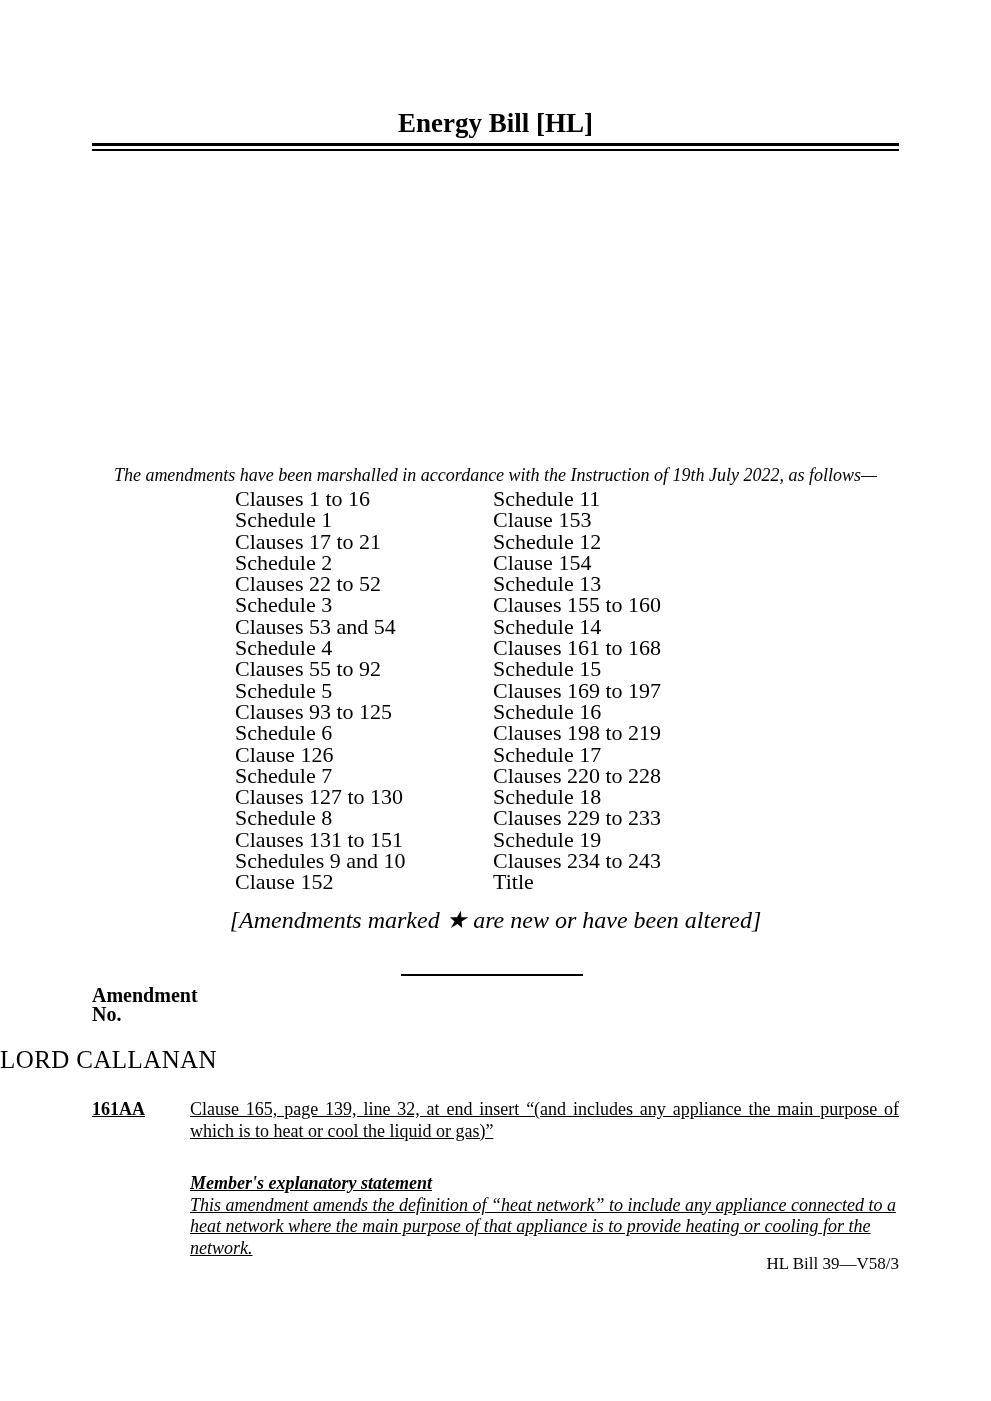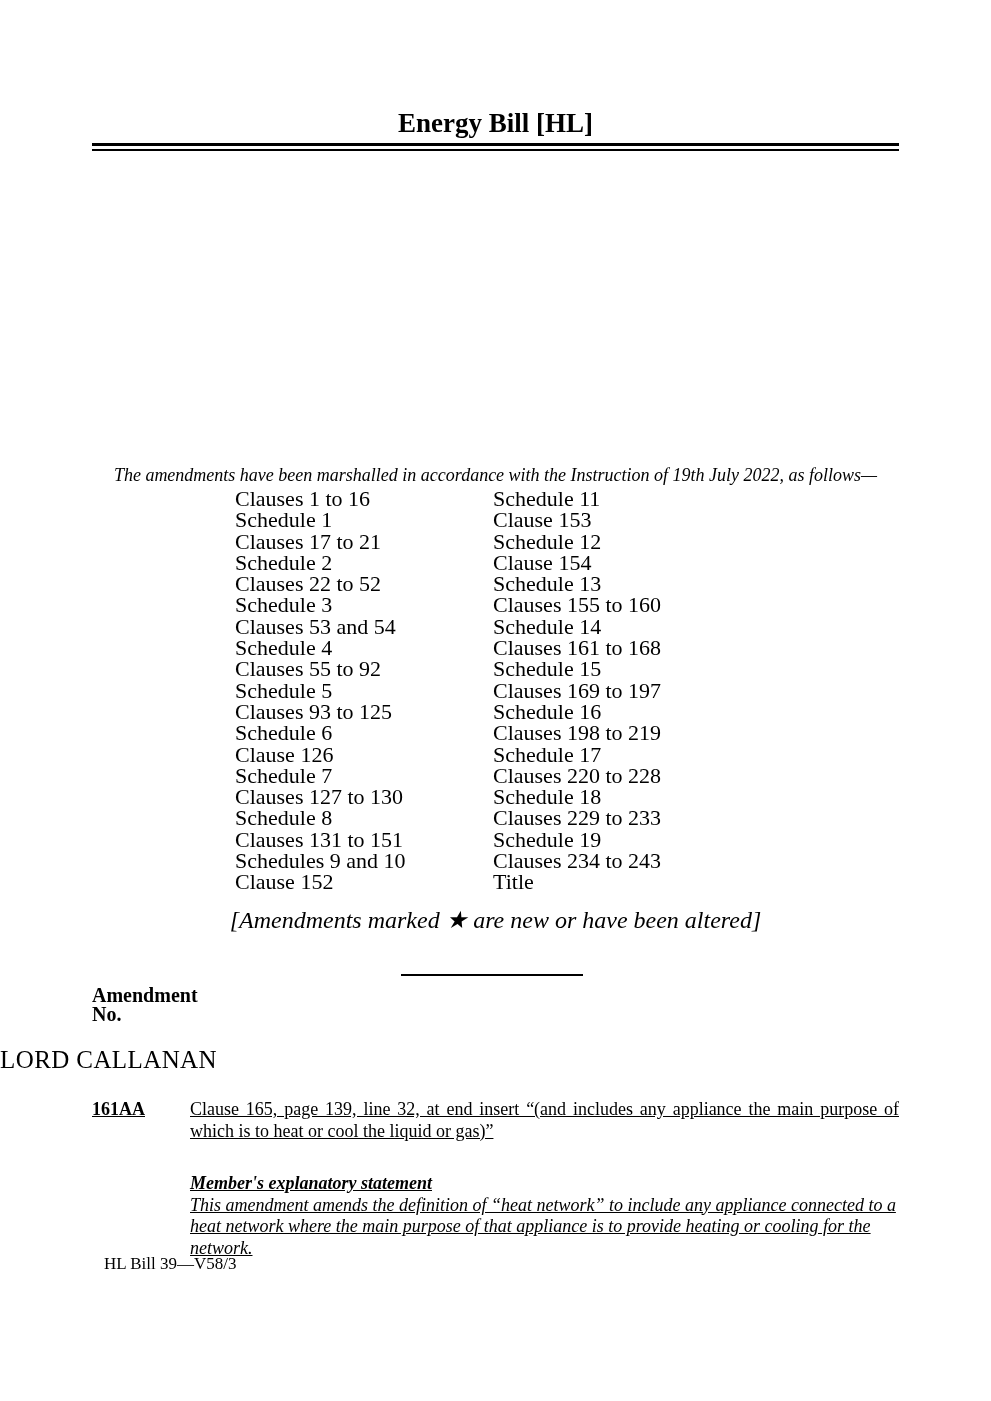--- a/index.html
+++ b/index.html
@@ -161,24 +161,24 @@
     margin: 0;
     font-style: italic;
     font-size: 18px;
     line-height: 21.5px;
   }
 
   
   .footer-row {
     position: absolute;
     top: 1253px;
-    left: 104px;
+    left: 80px;
     right: 92px;
     display: flex;
-    justify-content: flex-start;
+    justify-content: flex-end;
     font-size: 17px;
     line-height: 22px;
   }
 </style>
 </head>
 <body>
 
 <div class="page">
 
   <h1 class="bill-title">Energy Bill [HL]</h1>

